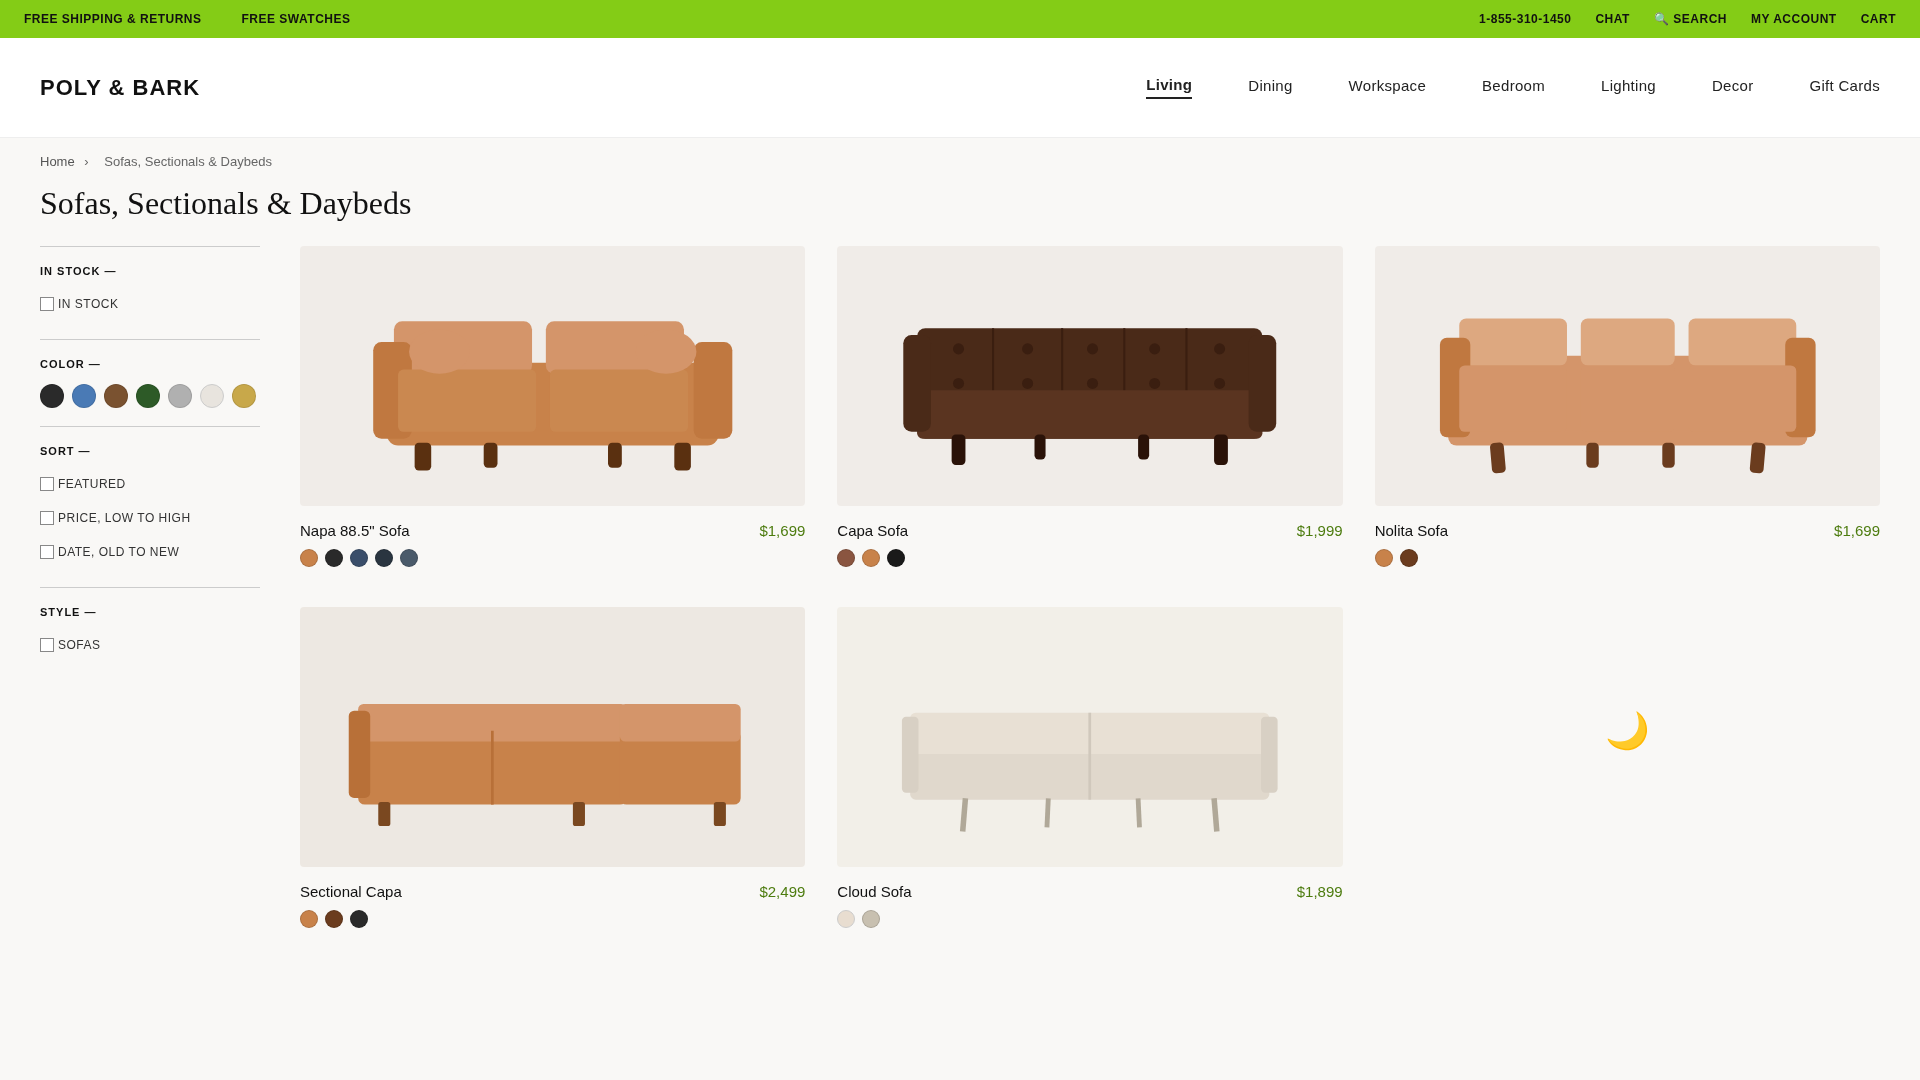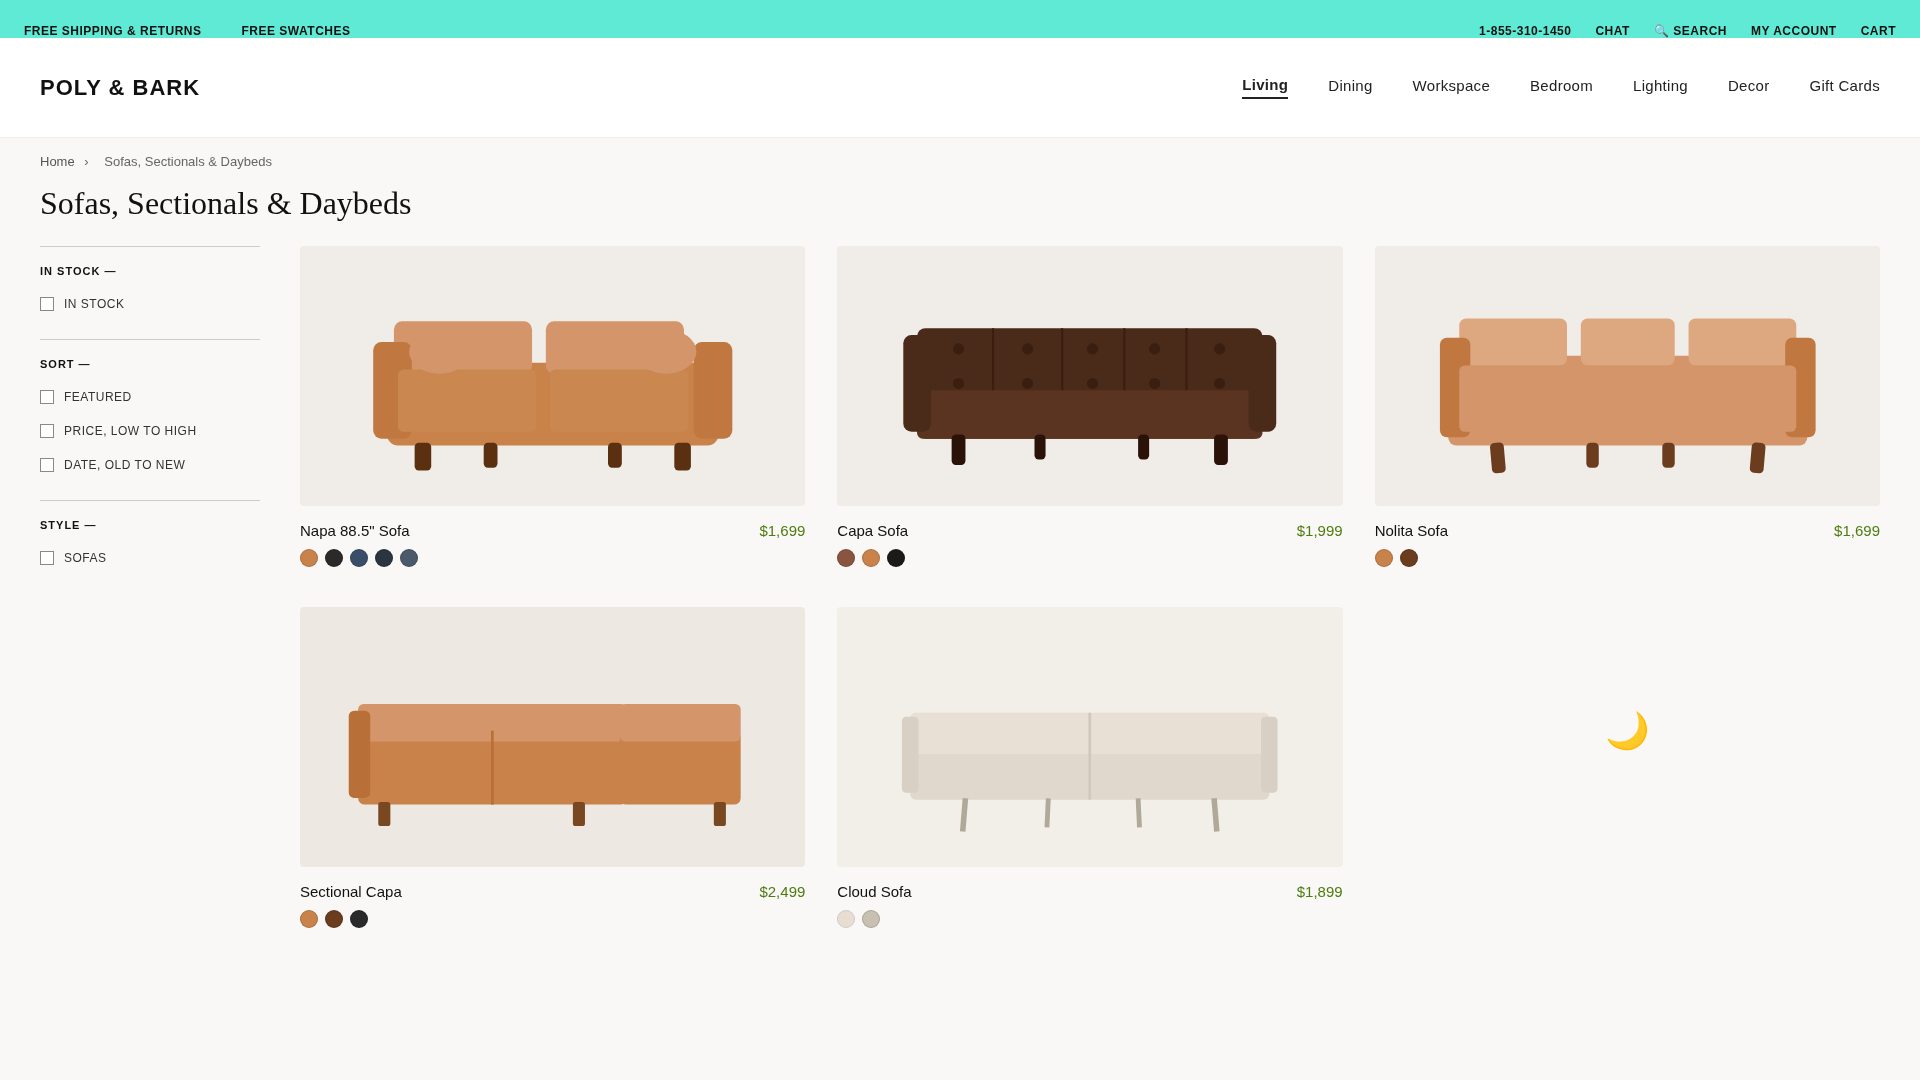--- a/index.html
+++ b/index.html
@@ -1,22 +1,22 @@
 <!DOCTYPE html>
 <html><head>
   <meta charset="utf-8">
   <style>
     * { box-sizing: border-box; margin: 0; padding: 0; }
     body { font-family: 'Georgia', serif; background: #f9f8f6; color: #222; }
 
     
     .announcement-bar {
-      background: #5eead4;
-      display: flex;
-      align-items: flex-end;
+      background: #84cc16;
+      display: flex;
+      align-items: center;
       padding: 0 24px;
       height: 38px;
       gap: 40px;
     }
     .announcement-bar span {
       font-size: 12px;
       font-weight: 600;
       letter-spacing: 0.5px;
       color: #111;
       font-family: Arial, sans-serif;
@@ -54,21 +54,21 @@
       font-weight: 700;
       letter-spacing: 1px;
       color: #111;
       text-decoration: none;
       white-space: nowrap;
     }
     .main-nav {
       margin-left: auto;
       display: flex;
       align-items: center;
-      gap: 40px;
+      gap: 56px;
     }
     .main-nav a {
       font-size: 15px;
       color: #222;
       text-decoration: none;
       font-family: Arial, sans-serif;
       letter-spacing: 0.3px;
       padding-bottom: 4px;
     }
     .main-nav a.active {
@@ -116,21 +116,21 @@
       font-weight: 700;
       letter-spacing: 1px;
       color: #111;
       font-family: Arial, sans-serif;
       margin-bottom: 14px;
       text-transform: uppercase;
     }
     .filter-option {
       display: flex;
       align-items: flex-start;
-      gap: 10px;
+      gap: 4px;
       margin-bottom: 10px;
       font-size: 12px;
       font-family: Arial, sans-serif;
       color: #333;
       letter-spacing: 0.5px;
       text-transform: uppercase;
       cursor: pointer;
       margin-top: 20px;
     }
     .filter-option input[type="checkbox"] {
@@ -278,20 +278,32 @@
   <aside class="sidebar">
 
     <div class="filter-section">
       <div class="filter-title">IN STOCK —</div>
       <label class="filter-option">
         <input type="checkbox" style="">
         <span>IN STOCK</span>
       </label>
     </div>
 
+    <div class="filter-section">
+      <div class="filter-title">COLOR —</div>
+      <div class="color-swatches">
+        <div class="color-swatch" style="background:#2a2a2a;"></div>
+        <div class="color-swatch" style="background:#4a7ab5;"></div>
+        <div class="color-swatch" style="background:#7a5230;"></div>
+        <div class="color-swatch" style="background:#2d5a27;"></div>
+        <div class="color-swatch" style="background:#b0b0b0;"></div>
+        <div class="color-swatch" style="background:#e8e4de; border:1px solid #ccc;"></div>
+        <div class="color-swatch" style="background:#c8a84a;"></div>
+      </div>
+    </div>
 
     <div class="filter-section">
       <div class="filter-title">SORT —</div>
       <label class="filter-option">
         <input type="checkbox" style="">
         <span>FEATURED</span>
       </label>
       <label class="filter-option">
         <input type="checkbox" style="">
         <span>PRICE, LOW TO HIGH</span>

